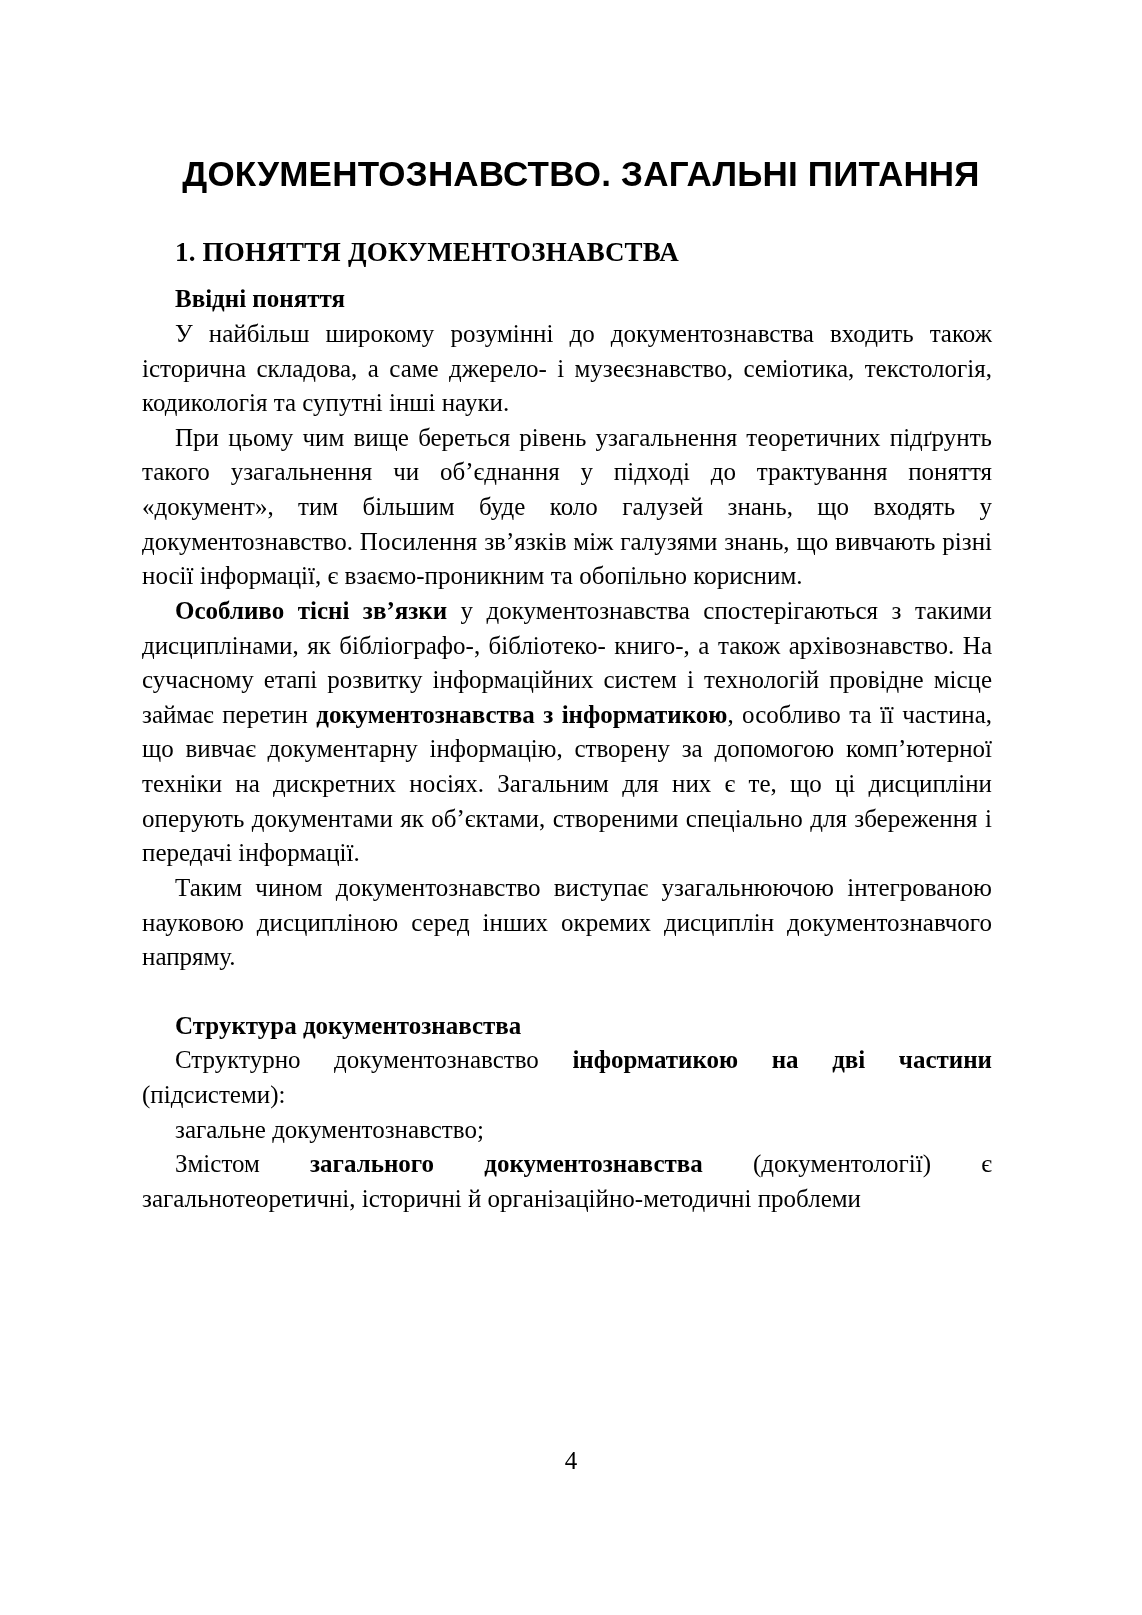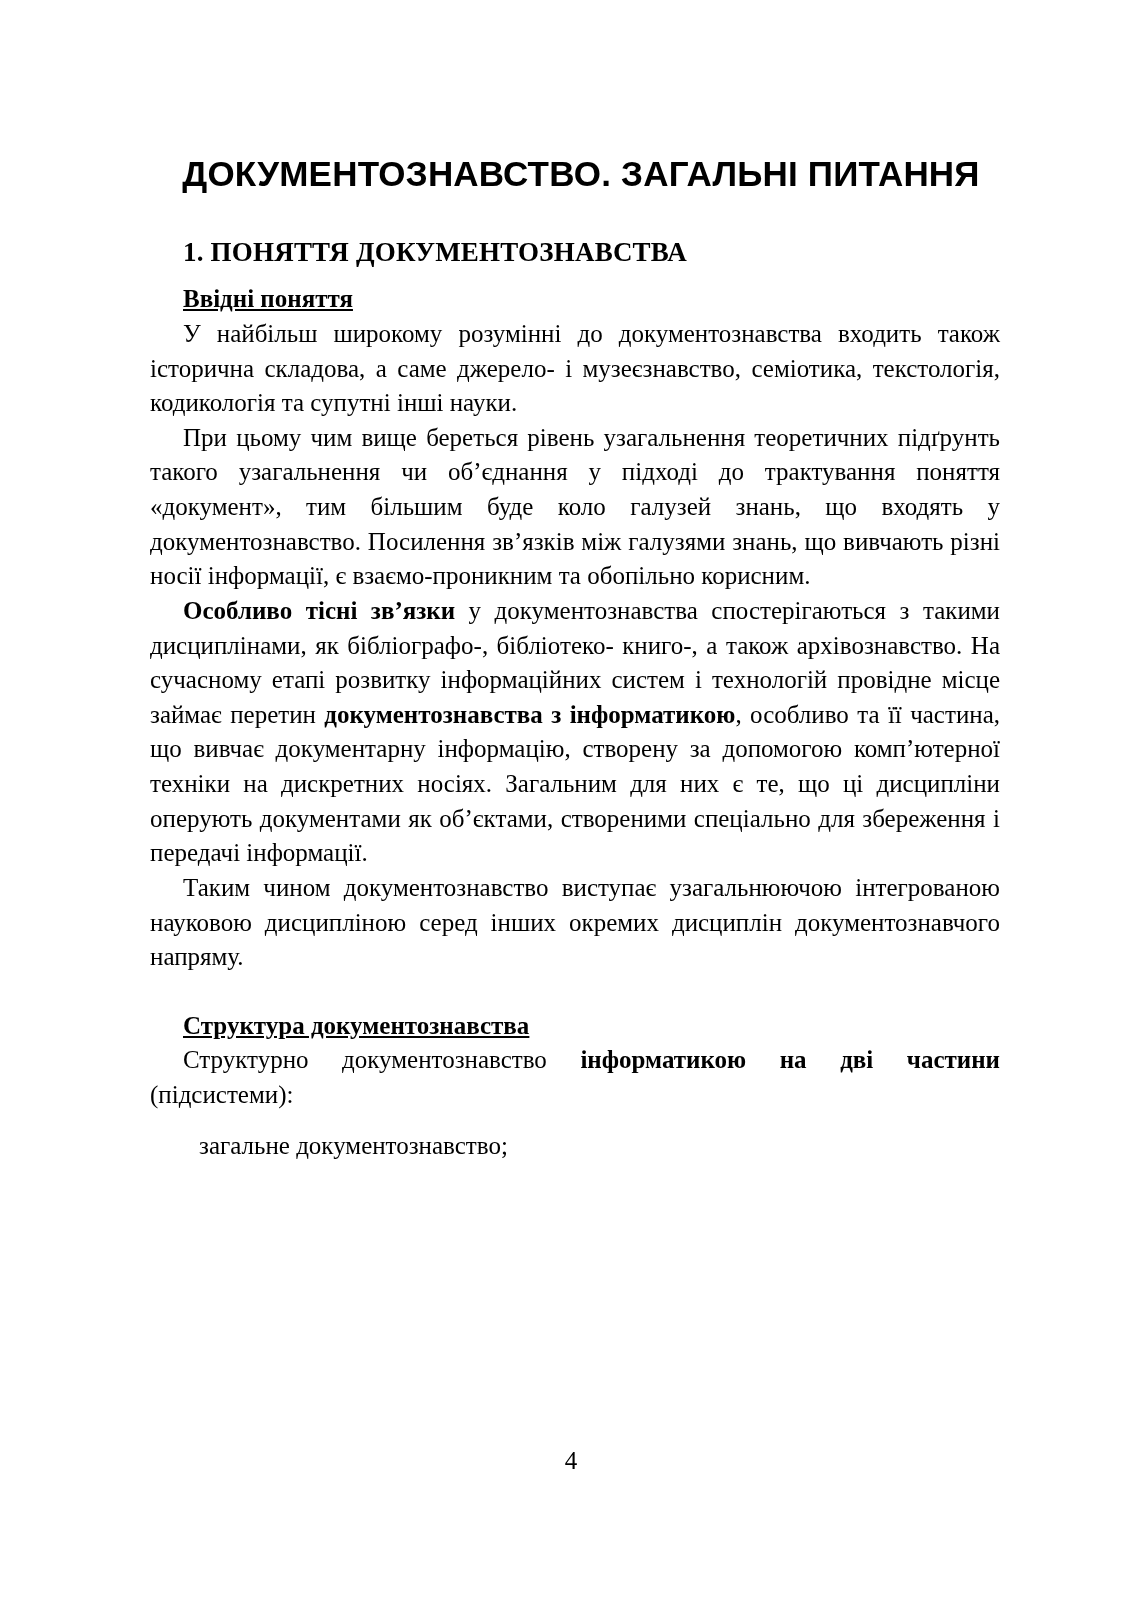--- a/index.html
+++ b/index.html
@@ -35,21 +35,21 @@
     font-size: 35px;
     letter-spacing: 0.2px;
     line-height: 1.15;
     white-space: nowrap;
     padding-left: 20px;
   }
 
   
   .content {
     position: absolute;
-    left: 150px;
+    left: 142px;
     top: 236px;
     width: 850px;
   }
 
   .section-heading {
     font-family: "Liberation Serif", "DejaVu Serif", serif;
     font-weight: bold;
     font-size: 27px;
     line-height: 1.2;
     text-indent: 33px;
@@ -57,35 +57,34 @@
     letter-spacing: 0.2px;
   }
 
   .sub-heading {
     font-family: "Liberation Serif", "DejaVu Serif", serif;
     font-weight: bold;
     font-size: 25px;
     line-height: 1.38;
     text-indent: 33px;
     margin: 0;
-    text-decoration: underline;
   }
 
   p.para {
     margin: 0;
     font-size: 25px;
     line-height: 1.385;
     text-align: justify;
     text-indent: 33px;
     text-justify: inter-word;
     hyphens: manual;
   }
 
   .list-item {
-    margin: 16px;
+    margin: 0;
     font-size: 25px;
     line-height: 1.385;
     text-align: left;
     text-indent: 33px;
   }
 
   .spacer-block {
     height: 34px;
   }
 
@@ -127,18 +126,19 @@
 
     <div class="spacer-block"></div>
 
     <div class="sub-heading">Структура документознавства</div>
 
     <p class="para"><span>Структурно документознавство </span><b>інформатикою на дві частини</b><span> (підсистеми):</span></p>
 
     <p class="list-item">загальне документознавство;</p>
 
 
+    <p class="para"><span>Змістом </span><b>загального документознавства</b><span> (документології) є загальнотеоретичні, історичні й організаційно-методичні проблеми</span></p>
 
   </div>
 
   <div class="page-number">4</div>
 
 </div>
 
 </body></html>

